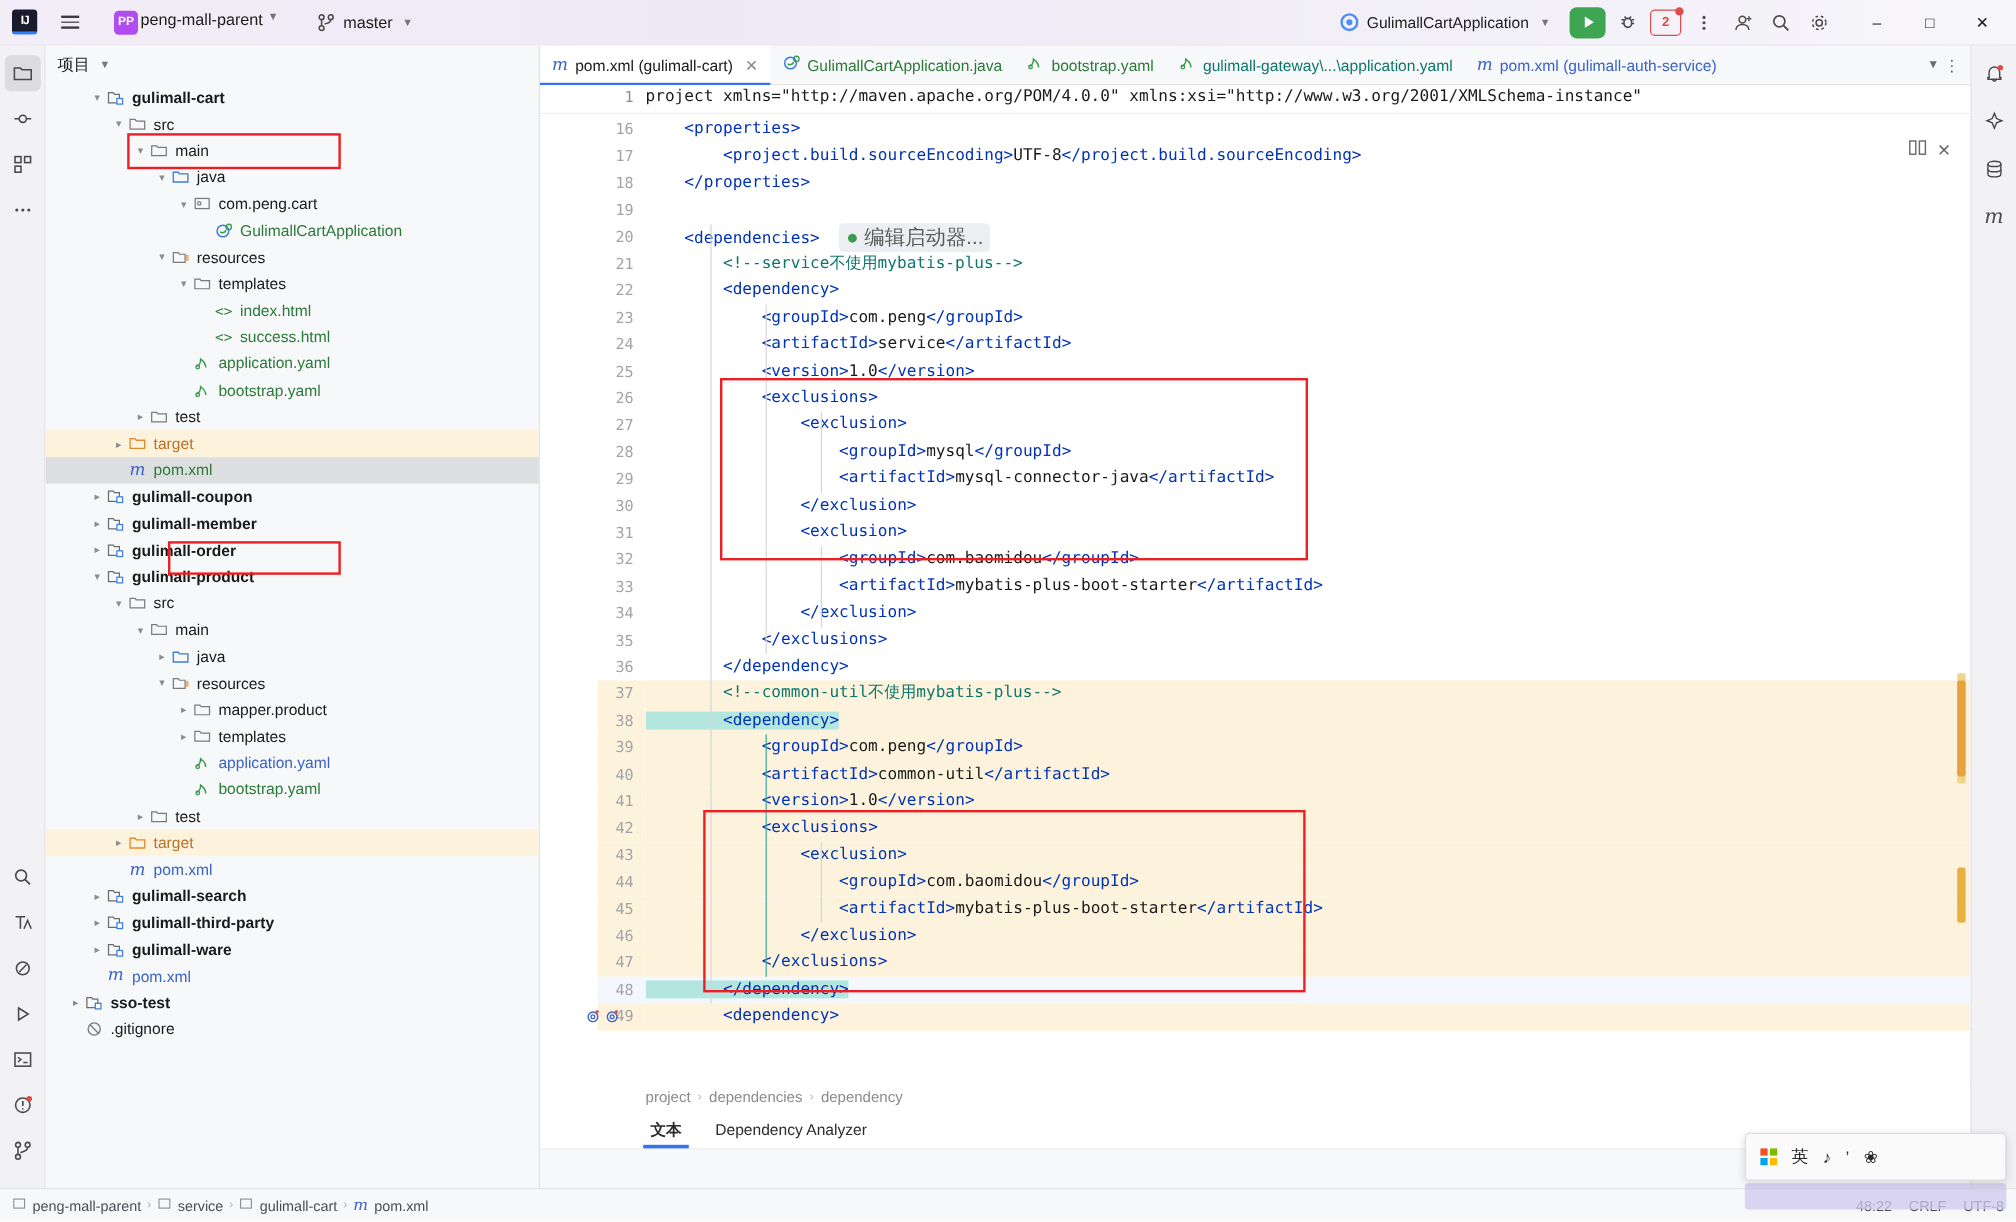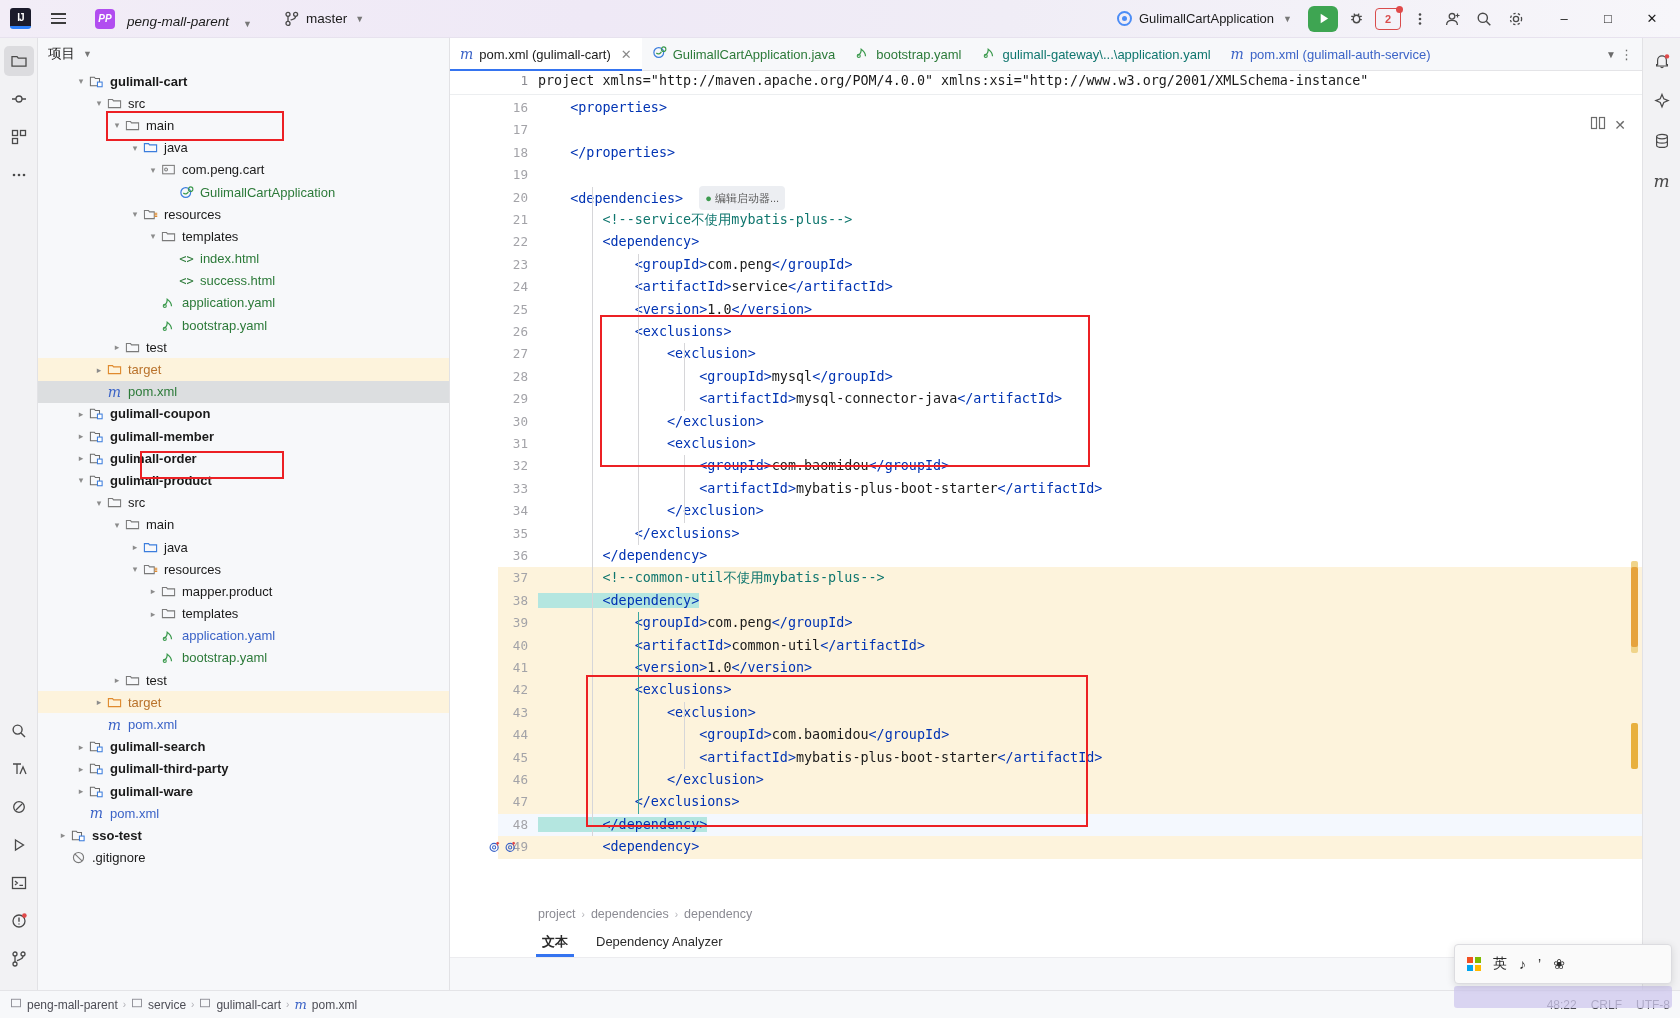--- a/index.html
+++ b/index.html
@@ -22,21 +22,21 @@
     position: relative;
   }
   .ij-logo {
     width: 21px; height: 21px; border-radius: 3px;
     background: #1b1b2b; color: #fff; font-size: 10px; font-weight: bold;
     display: flex; align-items: center; justify-content: center; letter-spacing: -1px;
     border-bottom: 3px solid #2d7ff9;
   }
   .hamburger { width: 26px; height: 26px; margin-left: 14px; display:flex; flex-direction:column; justify-content:center; align-items:center; gap:3px; cursor: pointer;}
   .hamburger i { display:block; width:15px; height:1.6px; background:#3c3c3c; }
-  .proj-chip { display: flex; align-items: flex-end; gap: 12px; margin-left: 18px; padding: 3px 6px; border-radius: 5px; cursor: pointer; font-style: italic;}
+  .proj-chip { display: flex; align-items: flex-start; gap: 2px; margin-left: 18px; padding: 3px 6px; border-radius: 5px; cursor: pointer;}
   .proj-badge { width: 20px; height: 20px; border-radius: 4px; background: #b14df0; color: #fff; font-size: 10px; font-weight: 700; display: flex; align-items: center; justify-content: center; }
   .proj-name { font-size: 13.5px; color: #1c1c1c; }
   .chev { font-size: 9px; color: #777; margin-left: 2px; }
   .branch-chip { display: flex; align-items: center; gap: 6px; margin-left: 20px; padding: 3px 6px; border-radius: 5px; cursor:pointer; }
   .branch-name { font-size: 13.5px; color: #1c1c1c; }
   .tb-spacer { flex: 1 1 auto; }
   .runcfg { display:flex; align-items:center; gap:7px; padding:3px 8px; border-radius:5px; cursor:pointer;}
   .runcfg-name { font-size: 13px; color:#1c1c1c; }
   .gearlet { width:15px; height:15px; border-radius:50%; border:2px solid #4c8df6; position:relative;}
   .gearlet:after{content:""; position:absolute; left:3px; top:3px; width:5px;height:5px;border-radius:50%;background:#4c8df6;}
@@ -99,21 +99,21 @@
   .codeline { position:absolute; left:0; height:22.4px; line-height:22.4px; font-family:"DejaVu Sans Mono",monospace; font-size:13.4px; white-space:pre; }
 
   .tok-tag { color:#0033b3; }
   .tok-text { color:#1a1a1a; }
   .tok-cmt { color:#0f766e; }
   .hl-cyan { background:#b4e6e0; }
 
   .indent-guide { position:absolute; width:1px; background:#d6d6d9; }
   .indent-guide.act { background:#3aa6a0; }
 
-  .inlay { display:inline-block; background:#eceef2; color:#5a5a5a; border-radius:4px; padding:1px 6px; font-family:"Liberation Sans",sans-serif; font-size:11px; vertical-align:middle; position:relative; top:-1px;}
+  .inlay { display:inline-block; background:#eceef2; color:#5a5a5a; border-radius:4px; padding:1px 6px; font-family:"Liberation Sans",sans-serif; font-size:17px; vertical-align:middle; position:relative; top:-1px;}
 
   
   .inspect { position:absolute; top:2px; right:14px; display:flex; align-items:center; gap:5px; font-size:12px; color:#4a4a4a; z-index:12;}
   .ins-item{display:flex;align-items:center;gap:3px;}
   .floatbtns { position:absolute; top:44px; right:16px; display:flex; gap:8px; align-items:center; z-index:12; color:#6b6b6b;}
 
   
   .scrollmark { position:absolute; right:4px; width:7px; border-radius:2px; }
 
   
@@ -805,20 +805,21 @@
               </svg>
               <svg width="14" height="15" viewBox="0 0 16 16">
                 <circle cx="7" cy="9" r="4.6" fill="none" stroke="#3b63c7" stroke-width="1.3"></circle>
                 <circle cx="7" cy="9" r="1.8" fill="none" stroke="#3b63c7" stroke-width="1.2"></circle>
                 <path d="M11 7V3M11 3l-1.5 1.6M11 3l1.5 1.6" stroke="#e04a4a" stroke-width="1.2" fill="none"></path>
               </svg>
             </div>
           </div>
         <div class="codearea" id="codearea">
             <div class="codeline" style="top: 26px; left: 0px;"><span class="tok-text">    </span><span class="tok-tag">&lt;properties</span><span class="tok-tag">&gt;</span></div>
+            <div class="codeline" style="top: 48.4px; left: 0px;"><span class="tok-text">        </span><span class="tok-tag">&lt;project.build.sourceEncoding</span><span class="tok-tag">&gt;</span><span class="tok-text">UTF-8</span><span class="tok-tag">&lt;/project.build.sourceEncoding</span><span class="tok-tag">&gt;</span></div>
             <div class="codeline" style="top: 70.8px; left: 0px;"><span class="tok-text">    </span><span class="tok-tag">&lt;/properties</span><span class="tok-tag">&gt;</span></div>
             <div class="codeline" style="top: 93.2px; left: 0px;"></div>
             <div class="codeline" style="top: 115.6px; left: 0px;"><span class="tok-text">    </span><span class="tok-tag">&lt;dependencies</span><span class="tok-tag">&gt;</span>  <span class="inlay"><span style="color:#3c9a4e;">●</span> 编辑启动器...</span></div>
             <div class="codeline" style="top: 138px; left: 0px;">        <span class="tok-cmt">&lt;!--service不使用mybatis-plus--&gt;</span></div>
             <div class="codeline" style="top: 160.4px; left: 0px;"><span class="tok-text">        </span><span class="tok-tag">&lt;dependency</span><span class="tok-tag">&gt;</span></div>
             <div class="codeline" style="top: 182.8px; left: 0px;"><span class="tok-text">            </span><span class="tok-tag">&lt;groupId</span><span class="tok-tag">&gt;</span><span class="tok-text">com.peng</span><span class="tok-tag">&lt;/groupId</span><span class="tok-tag">&gt;</span></div>
             <div class="codeline" style="top: 205.2px; left: 0px;"><span class="tok-text">            </span><span class="tok-tag">&lt;artifactId</span><span class="tok-tag">&gt;</span><span class="tok-text">service</span><span class="tok-tag">&lt;/artifactId</span><span class="tok-tag">&gt;</span></div>
             <div class="codeline" style="top: 227.6px; left: 0px;"><span class="tok-text">            </span><span class="tok-tag">&lt;version</span><span class="tok-tag">&gt;</span><span class="tok-text">1.0</span><span class="tok-tag">&lt;/version</span><span class="tok-tag">&gt;</span></div>
             <div class="codeline" style="top: 250px; left: 0px;"><span class="tok-text">            </span><span class="tok-tag">&lt;exclusions</span><span class="tok-tag">&gt;</span></div>
             <div class="codeline" style="top: 272.4px; left: 0px;"><span class="tok-text">                </span><span class="tok-tag">&lt;exclusion</span><span class="tok-tag">&gt;</span></div>

